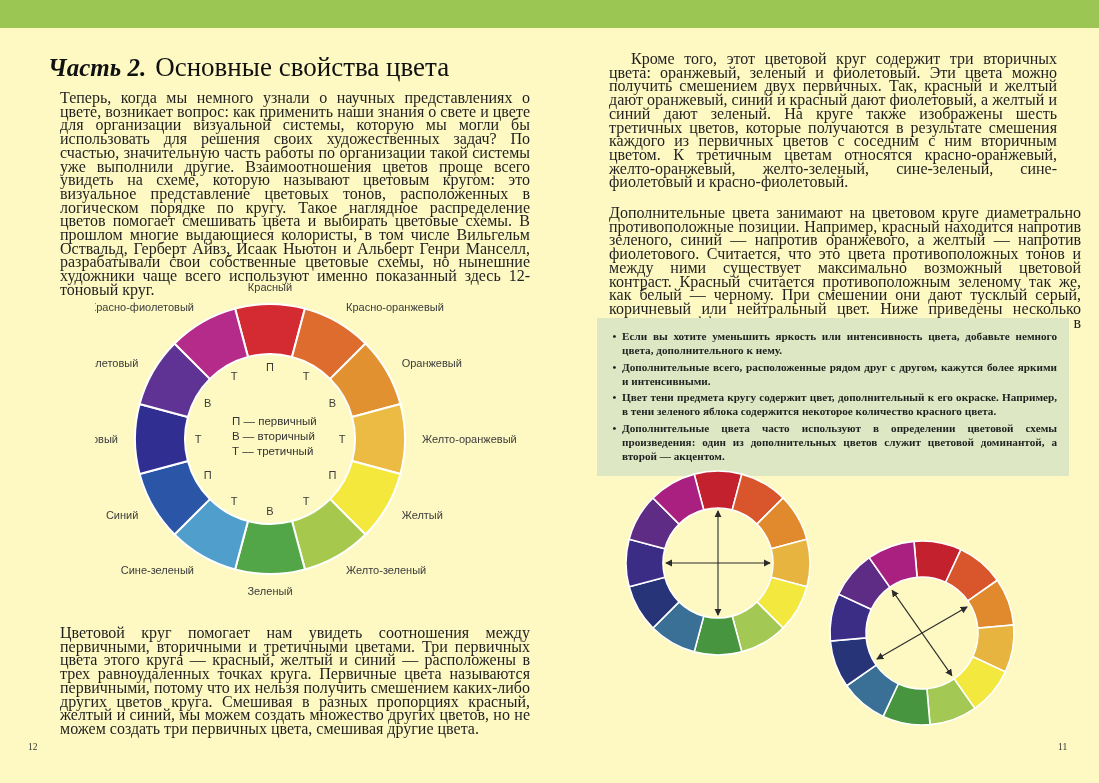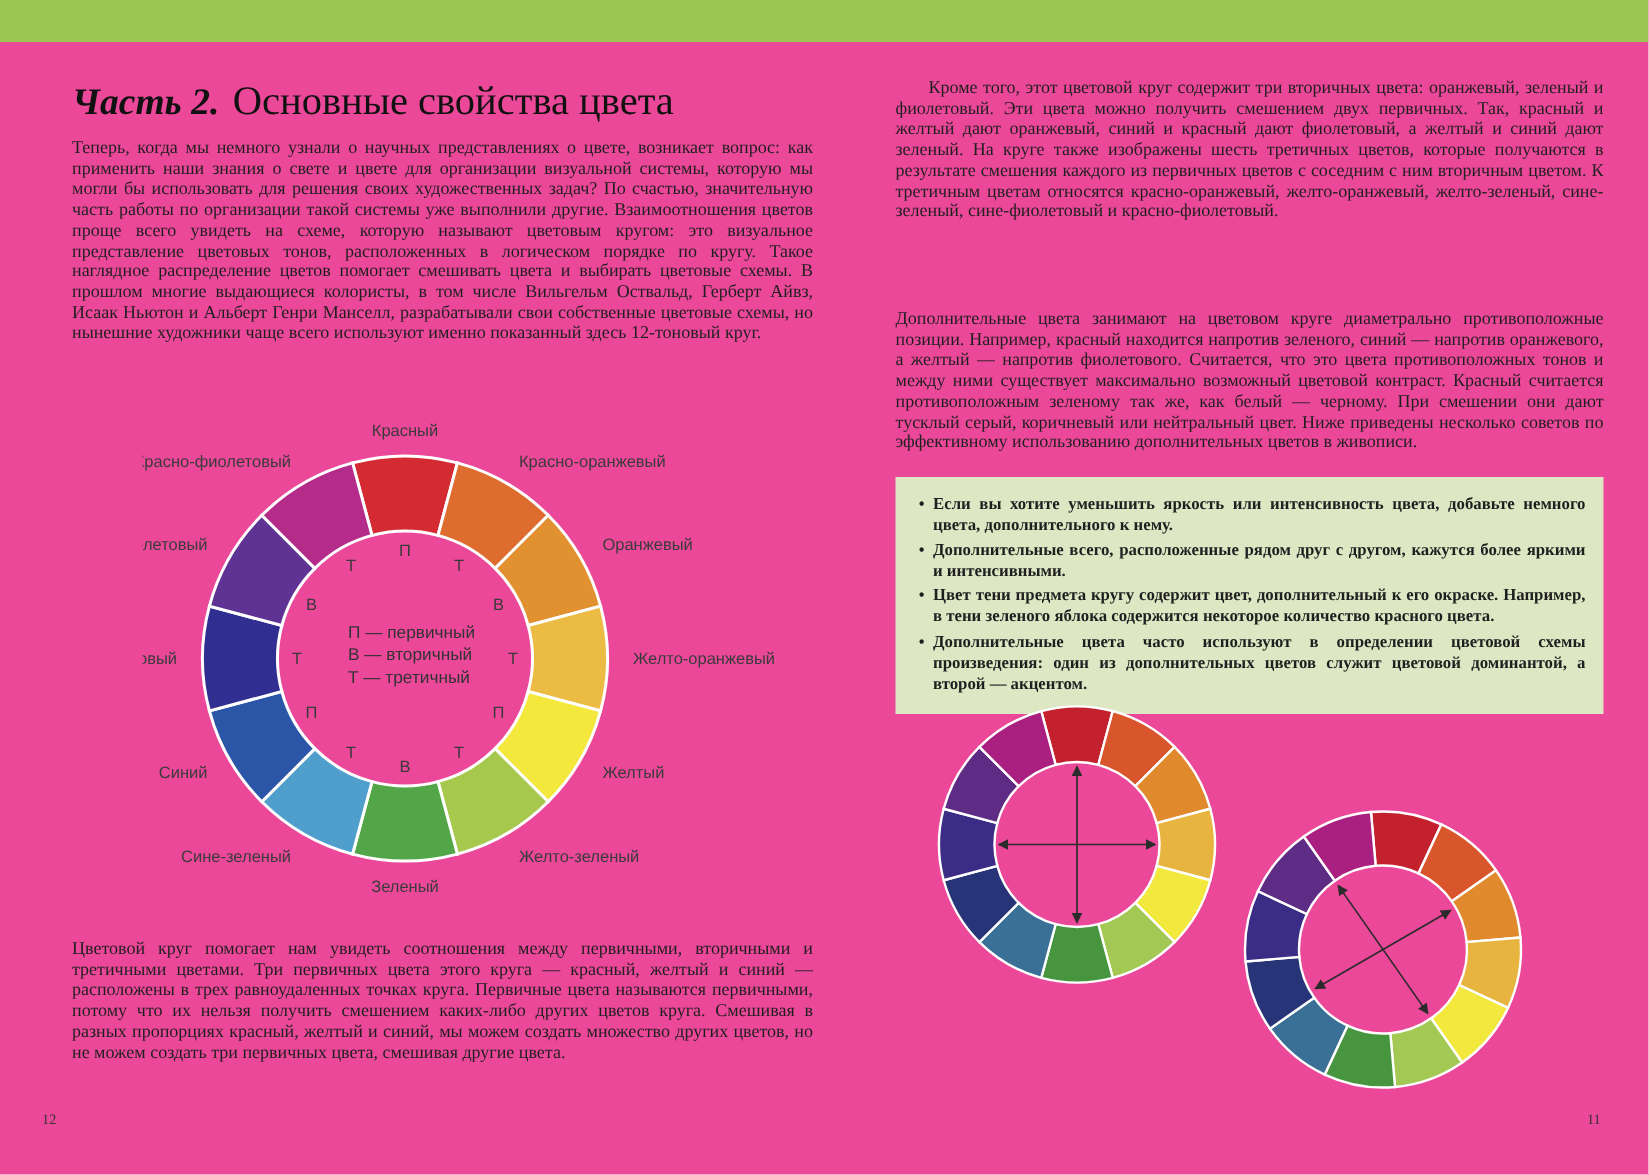--- a/index.html
+++ b/index.html
@@ -1,27 +1,27 @@
 <!DOCTYPE html>
 <html lang="ru"><head>
 <meta charset="utf-8">
 <style>
   html,body{margin:0;padding:0;background:#ffffff;}
-  #page{position:relative;width:1099px;height:783px;background:#ec4899;overflow:hidden;
+  #page{position:relative;width:1099px;height:783px;background:#fef9c3;overflow:hidden;
         font-family:"Liberation Serif", serif;color:#1f1f1f;}
   #top-strip{position:absolute;left:0;top:0;width:1099px;height:28px;}
   .col{position:absolute;}
   #left-col{left:48px;top:50px;width:494px;}
   #right-col{left:597px;top:52px;width:472px;}
   .chapter-title{font-size:27px;line-height:34px;color:#111;white-space:nowrap;}
   .chapter-title .part{font-style:italic;font-weight:bold;font-size:25px;}
   .chapter-title .rest{margin-left:9px;}
   h2.sec{font-size:19px;line-height:23px;font-weight:bold;color:#111;margin:0;}
   #h-wheel{margin-top:13px;}
-  .body-text{font-size:12px;line-height:13.7px;text-align:justify;margin:0;margin-top:6px;color:#1f1f1f;}
+  .body-text{font-size:16px;line-height:13.7px;text-align:justify;margin:12px;margin-top:6px;color:#1f1f1f;}
   #left-sec2{position:absolute;left:0;top:570px;width:494px;}
   #right-sec-head{position:absolute;left:0;top:122px;width:472px;}
   #right-para2{position:absolute;left:0;top:148px;width:472px;}
   #para1-right{text-indent:22px;margin-top:0;}
   #tips-box{position:absolute;left:0;top:266px;width:472px;box-sizing:border-box;
             padding:11px 12px 10px 10px;}
   #tips-box ul{margin:0;padding:0;list-style:none;}
   #tips-box li{display:flex;font-size:11.2px;line-height:14.3px;font-weight:bold;
                text-align:justify;margin-bottom:2px;}
   #tips-box .blt{flex:0 0 15px;text-align:center;font-size:11px;}

